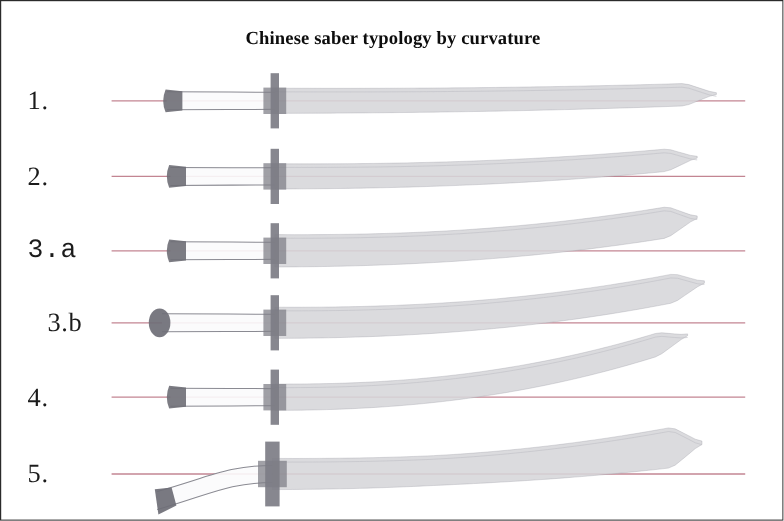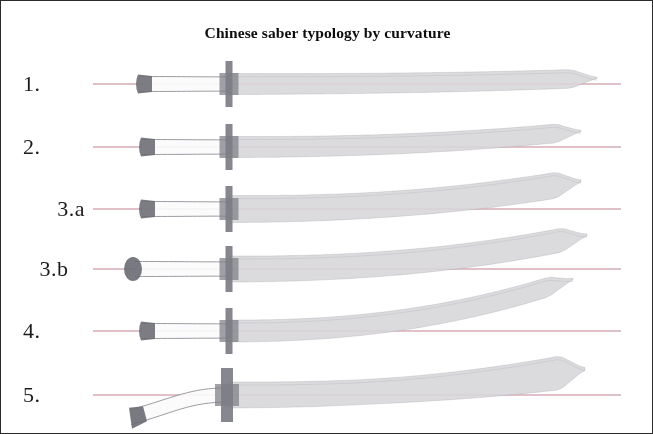--- a/index.html
+++ b/index.html
@@ -223,19 +223,19 @@
         <path d="M 226 381 L 231.59 381.02 L 237.19 381.04 L 242.78 381.05 L 248.38 381.05 L 253.97 381.04 L 259.56 381.02 L 265.16 380.99 L 270.75 380.95 L 276.34 380.90 L 281.94 380.84 L 287.53 380.77 L 293.13 380.69 L 298.72 380.60 L 304.31 380.49 L 309.91 380.37 L 315.50 380.24 L 321.09 380.10 L 326.69 379.94 L 332.28 379.77 L 337.88 379.59 L 343.47 379.39 L 349.06 379.18 L 354.66 378.95 L 360.25 378.69 L 365.84 378.39 L 371.44 378.07 L 377.03 377.73 L 382.63 377.36 L 388.22 376.97 L 393.81 376.56 L 399.41 376.13 L 405.00 375.67 L 410.59 375.19 L 416.19 374.70 L 421.78 374.18 L 427.38 373.64 L 432.97 373.08 L 438.56 372.50 L 444.16 371.90 L 449.75 371.27 L 455.34 370.63 L 460.94 369.97 L 466.53 369.29 L 472.13 368.58 L 477.72 367.86 L 483.31 367.12 L 488.91 366.35 L 494.50 365.57 L 500.09 364.76 L 505.69 363.94 L 511.28 363.09 L 516.88 362.23 L 522.47 361.34 L 528.06 360.44 L 533.66 359.51 L 539.25 358.57 L 544.84 357.60 L 550.44 356.61 L 556.03 355.61 L 561.63 356.39 L 567.22 359.19 L 572.81 362.06 L 578.41 364.99 L 584.00 366.58 L 584.00 369.42 L 578.41 372.82 L 572.81 377.53 L 567.22 382.13 L 561.63 386.64 L 556.03 389.09 L 550.44 389.72 L 544.84 390.33 L 539.25 390.93 L 533.66 391.51 L 528.06 392.08 L 522.47 392.64 L 516.88 393.18 L 511.28 393.71 L 505.69 394.22 L 500.09 394.72 L 494.50 395.21 L 488.91 395.69 L 483.31 396.15 L 477.72 396.60 L 472.13 397.04 L 466.53 397.46 L 460.94 397.87 L 455.34 398.28 L 449.75 398.66 L 444.16 399.04 L 438.56 399.41 L 432.97 399.77 L 427.38 400.11 L 421.78 400.45 L 416.19 400.77 L 410.59 401.09 L 405.00 401.40 L 399.41 401.70 L 393.81 401.99 L 388.22 402.27 L 382.63 402.54 L 377.03 402.81 L 371.44 403.08 L 365.84 403.33 L 360.25 403.59 L 354.66 403.85 L 349.06 404.11 L 343.47 404.37 L 337.88 404.61 L 332.28 404.85 L 326.69 405.06 L 321.09 405.27 L 315.50 405.46 L 309.91 405.64 L 304.31 405.81 L 298.72 405.96 L 293.13 406.11 L 287.53 406.24 L 281.94 406.36 L 276.34 406.47 L 270.75 406.56 L 265.16 406.65 L 259.56 406.73 L 253.97 406.79 L 248.38 406.85 L 242.78 406.90 L 237.19 406.94 L 231.59 406.97 L 226.00 407.00 Z" fill="#d6d6da" fill-opacity="0.88" stroke="#9a9aa2" stroke-width="0.5" stroke-opacity="0.55"></path>
         <path d="M 226 384 L 231.59 384.02 L 237.19 384.04 L 242.78 384.05 L 248.38 384.05 L 253.97 384.04 L 259.56 384.02 L 265.16 383.99 L 270.75 383.95 L 276.34 383.90 L 281.94 383.84 L 287.53 383.77 L 293.13 383.69 L 298.72 383.60 L 304.31 383.49 L 309.91 383.37 L 315.50 383.24 L 321.09 383.10 L 326.69 382.94 L 332.28 382.77 L 337.88 382.59 L 343.47 382.39 L 349.06 382.18 L 354.66 381.95 L 360.25 381.69 L 365.84 381.39 L 371.44 381.07 L 377.03 380.73 L 382.63 380.36 L 388.22 379.97 L 393.81 379.56 L 399.41 379.13 L 405.00 378.67 L 410.59 378.19 L 416.19 377.70 L 421.78 377.18 L 427.38 376.64 L 432.97 376.08 L 438.56 375.50 L 444.16 374.90 L 449.75 374.27 L 455.34 373.63 L 460.94 372.97 L 466.53 372.29 L 472.13 371.58 L 477.72 370.86 L 483.31 370.12 L 488.91 369.35 L 494.50 368.57 L 500.09 367.76 L 505.69 366.94 L 511.28 366.09 L 516.88 365.23 L 522.47 364.34 L 528.06 363.44 L 533.66 362.51 L 539.25 361.57 L 544.84 360.60 L 550.44 359.61 L 556.03 358.61 L 561.63 359.39 L 567.22 362.19 L 572.81 365.06 L 578.41 367.99 L 584.00 369.58" fill="none" stroke="#c2c2c8" stroke-width="0.8" stroke-opacity="0.7"></path>
         <rect x="220" y="367" width="12" height="54" fill="#7d7d85" fill-opacity="0.92"></rect>
         <rect x="214" y="383" width="24" height="22" fill="#7d7d85" fill-opacity="0.72"></rect>
       </g>
     </svg>
 
   <div id="label-layer">
       <div class="row-label" style="position: absolute; left: 22px; top: 83px; width: 62px; text-align: left;">1.</div>
       <div class="row-label" style="position: absolute; left: 22px; top: 146px; width: 62px; text-align: left;">2.</div>
-      <div class="row-label" style="position: absolute; left: 22px; top: 208px; width: 62px; text-align: right;">3.a</div>
+      <div class="row-label" style="position: absolute; left: 22px; top: 208px; width: 62px; text-align: left; font-family: Liberation Mono, monospace;">3.a</div>
       <div class="row-label" style="position: absolute; left: 22px; top: 268px; width: 62px; text-align: center;">3.b</div>
       <div class="row-label" style="position: absolute; left: 22px; top: 330px; width: 62px; text-align: left;">4.</div>
       <div class="row-label" style="position: absolute; left: 22px; top: 394px; width: 62px; text-align: left;">5.</div>
     </div>
 
 </div>
 
 </body></html>

